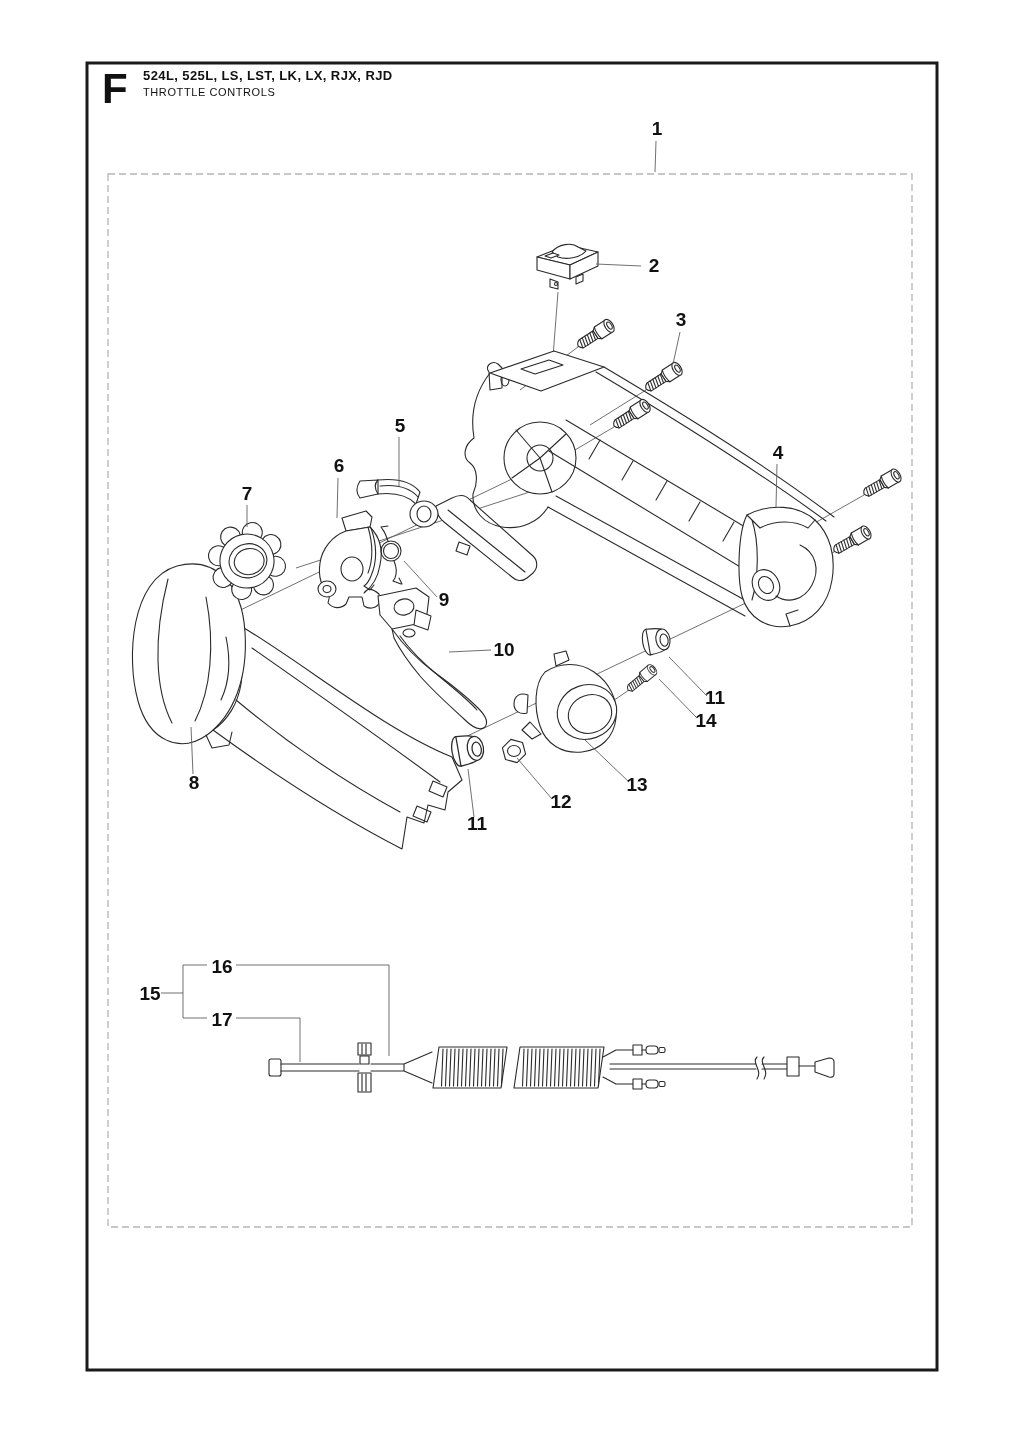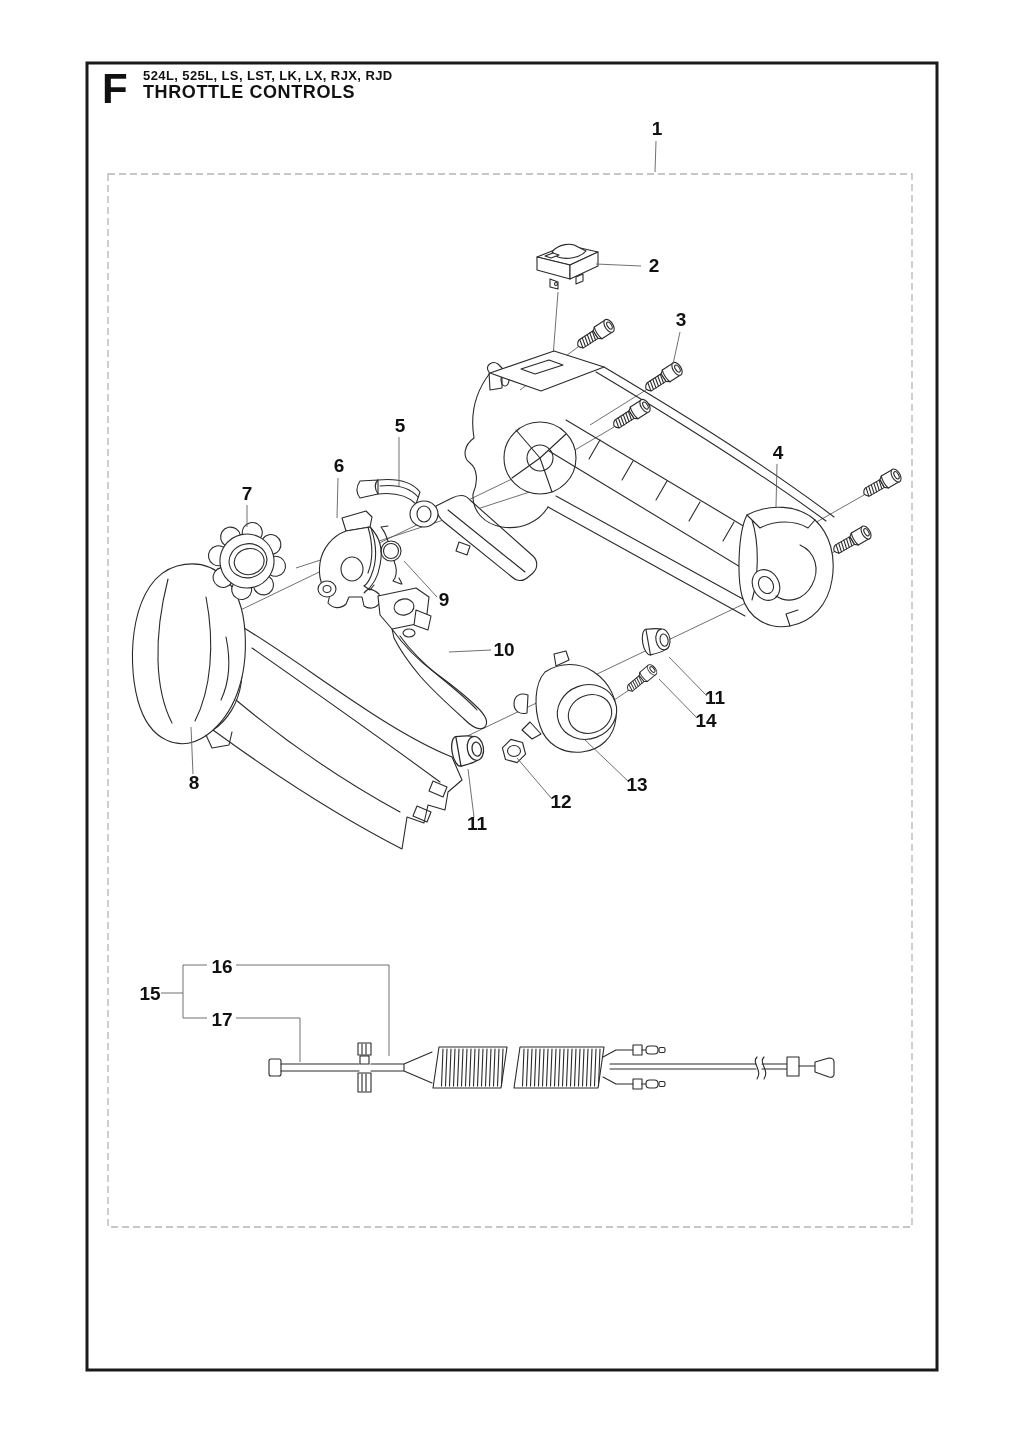--- a/index.html
+++ b/index.html
@@ -1,21 +1,21 @@
 <!DOCTYPE html>
 <html><head>
 <meta charset="utf-8">
 <style>
   html,body{margin:0;padding:0;background:#ffffff;}
   .canvas{position:relative;width:1024px;height:1435px;background:#ffffff;
           font-family:"Liberation Sans", sans-serif;color:#111;overflow:hidden;}
   .hdr-f{position:absolute;left:102px;top:68px;font-size:42px;font-weight:bold;line-height:1;}
   .hdr-lines{position:absolute;left:143px;top:68px;}
   .hdr-models{font-size:13px;font-weight:bold;letter-spacing:.4px;line-height:16px;}
-  .hdr-title{font-size:18px;font-weight:bold;letter-spacing:.6px;line-height:16px;}
+  .hdr-title{font-size:11px;font-weight:normal;letter-spacing:.6px;line-height:16px;}
   svg{position:absolute;left:0;top:0;}
   .art{stroke:#2a2a2a;stroke-width:1.1;fill:none;stroke-linejoin:round;stroke-linecap:round;}
   .artw{stroke:#2a2a2a;stroke-width:1.1;fill:#ffffff;stroke-linejoin:round;stroke-linecap:round;}
   .thin{stroke:#606060;stroke-width:0.9;fill:none;}
   .co{font-family:"Liberation Sans",sans-serif;font-size:19px;font-weight:bold;fill:#111;text-anchor:middle;}
 </style>
 </head>
 <body>
 
 <div class="canvas">

